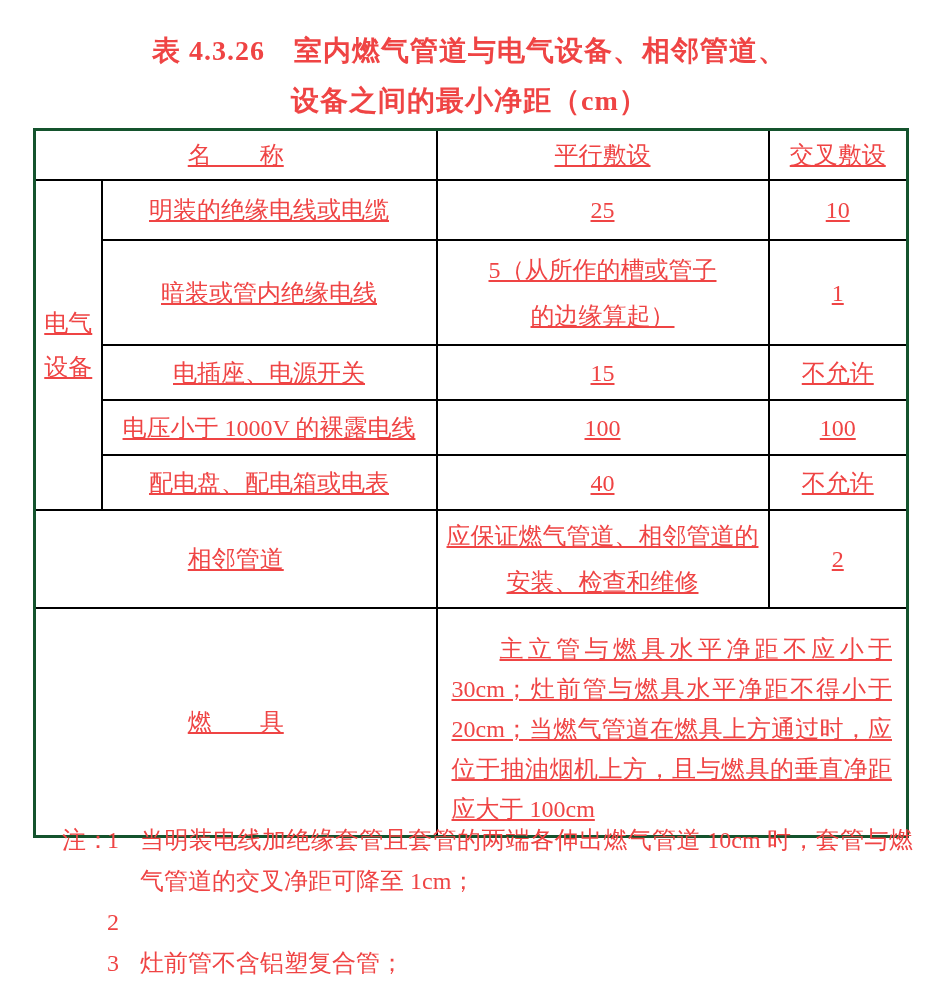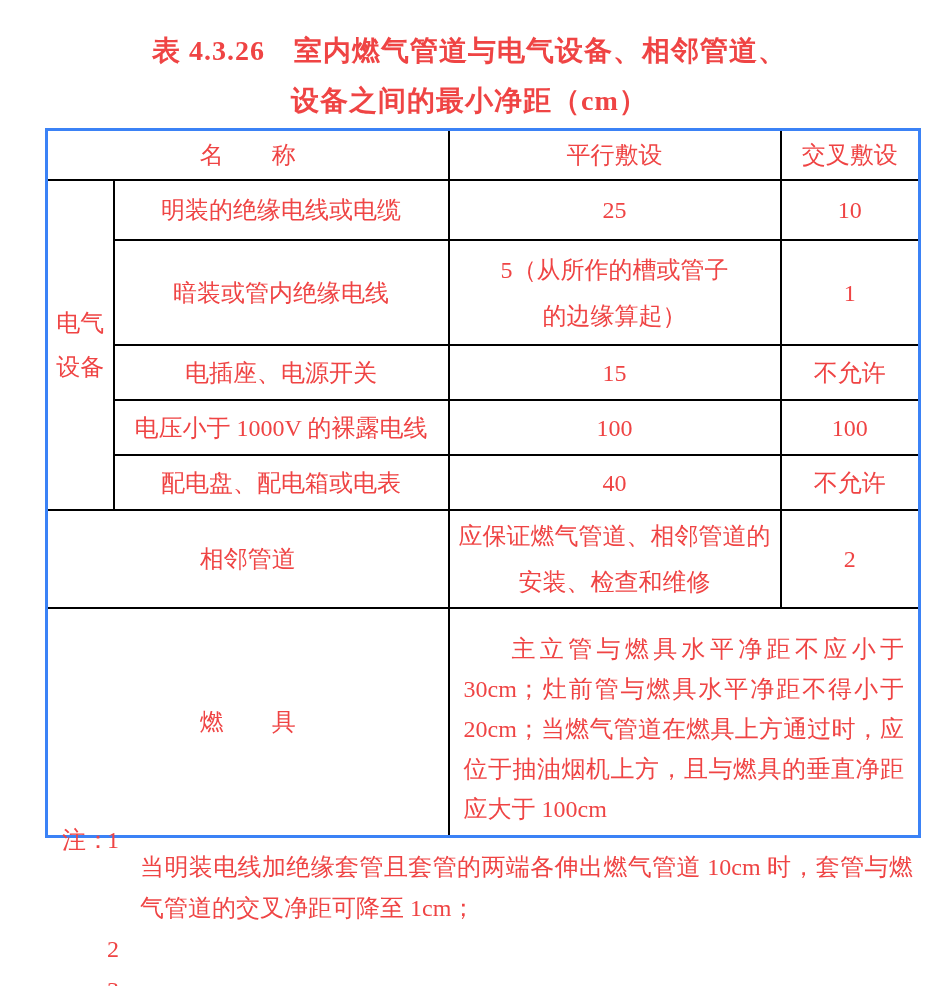--- a/index.html
+++ b/index.html
@@ -15,26 +15,27 @@
 
   
   .title-block { padding-top:26px; text-align:center; }
   .title-line {
     font-size:28px; font-weight:bold; line-height:50px;
     letter-spacing:1px; white-space:pre;
   }
 
   
   .gas-table {
-    position:absolute; left:45px; top:128px;
+    position:absolute; left:33px; top:128px;
     width:873px;
     border-collapse:collapse;
     table-layout:fixed;
-    border:3px solid #3b82f6;
+    border:3px solid #14532d;
     font-size:24px;
+    text-decoration:underline;
   }
   .gas-table td {
     border:2px solid #000;
     text-align:center;
     vertical-align:middle;
     white-space:pre-line;
     padding:2px 6px;
     line-height:44px;
   }
   .col-group  { width:67px;  }
@@ -60,21 +61,21 @@
   td.two-line { line-height:46px; }
 
   
   .notes {
     position:absolute; left:33px; top:820px; width:880px;
     font-size:24px; line-height:41px;
   }
   .note-row { display:flex; align-items:flex-start; }
   .note-label { width:74px; padding-left:29px; flex:0 0 auto; white-space:pre; }
   .note-num   { width:33px; flex:0 0 auto; }
-  .note-text  { flex:1 1 auto; text-align:justify;margin-top:27px; }
+  .note-text  { flex:1 1 auto; text-align:justify; }
 </style>
 </head>
 <body>
 
 <div class="page">
 
   <div class="title-block">
     <div class="title-line">表 4.3.26　室内燃气管道与电气设备、相邻管道、</div>
     <div class="title-line">设备之间的最小净距（cm）</div>
   </div>

